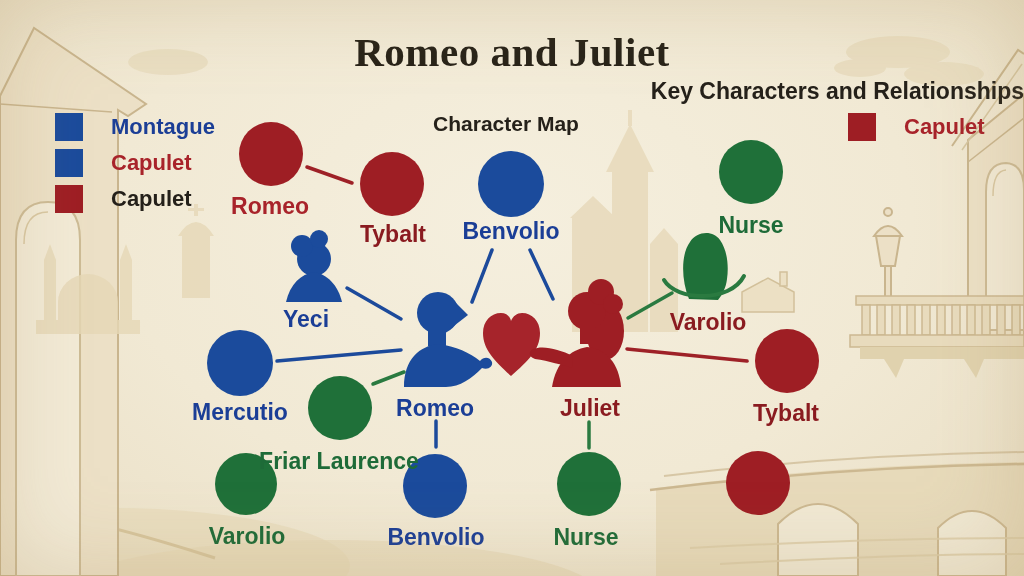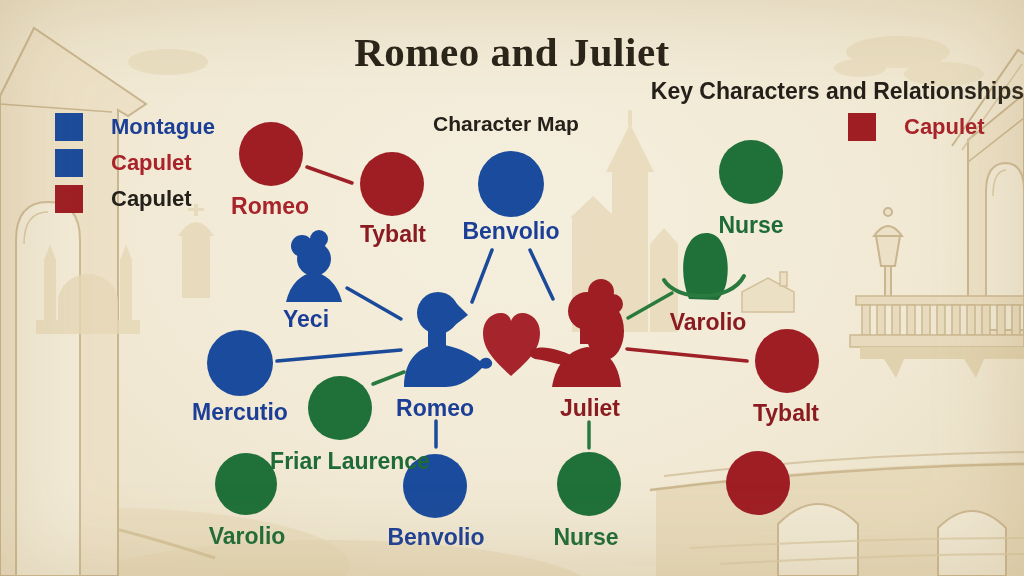--- a/index.html
+++ b/index.html
@@ -229,21 +229,21 @@
     </div>
   </div>
 
   <div class="nlabel t-red" style="left:270px;top:194px">Romeo</div>
   <div class="nlabel t-maroon" style="left:393px;top:222px">Tybalt</div>
   <div class="nlabel t-blue" style="left:511px;top:219px">Benvolio</div>
   <div class="nlabel t-green" style="left:751px;top:213px">Nurse</div>
   <div class="nlabel t-blue" style="left:306px;top:307px">Yeci</div>
   <div class="nlabel t-maroon" style="left:708px;top:310px">Varolio</div>
   <div class="nlabel t-blue" style="left:240px;top:400px">Mercutio</div>
-  <div class="nlabel t-green" style="left:350px;top:449px">Friar Laurence</div>
+  <div class="nlabel t-green" style="left:339px;top:449px">Friar Laurence</div>
   <div class="nlabel t-blue" style="left:435px;top:396px">Romeo</div>
   <div class="nlabel t-maroon" style="left:590px;top:396px">Juliet</div>
   <div class="nlabel t-maroon" style="left:786px;top:401px">Tybalt</div>
   <div class="nlabel t-green" style="left:247px;top:524px">Varolio</div>
   <div class="nlabel t-blue" style="left:436px;top:525px">Benvolio</div>
   <div class="nlabel t-green" style="left:586px;top:525px">Nurse</div>
 
 </div>
 
 </body></html>

